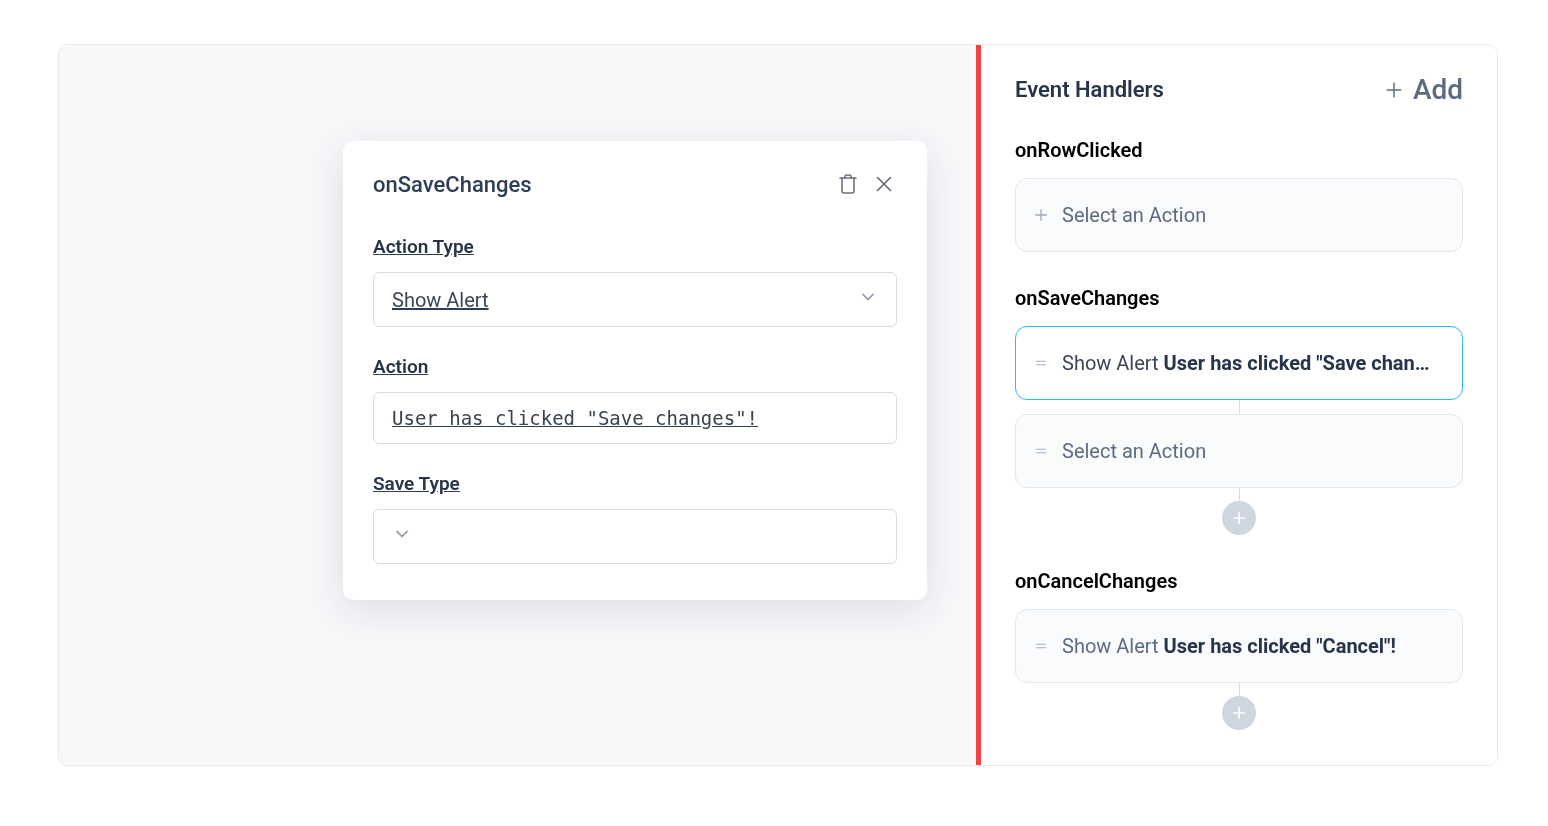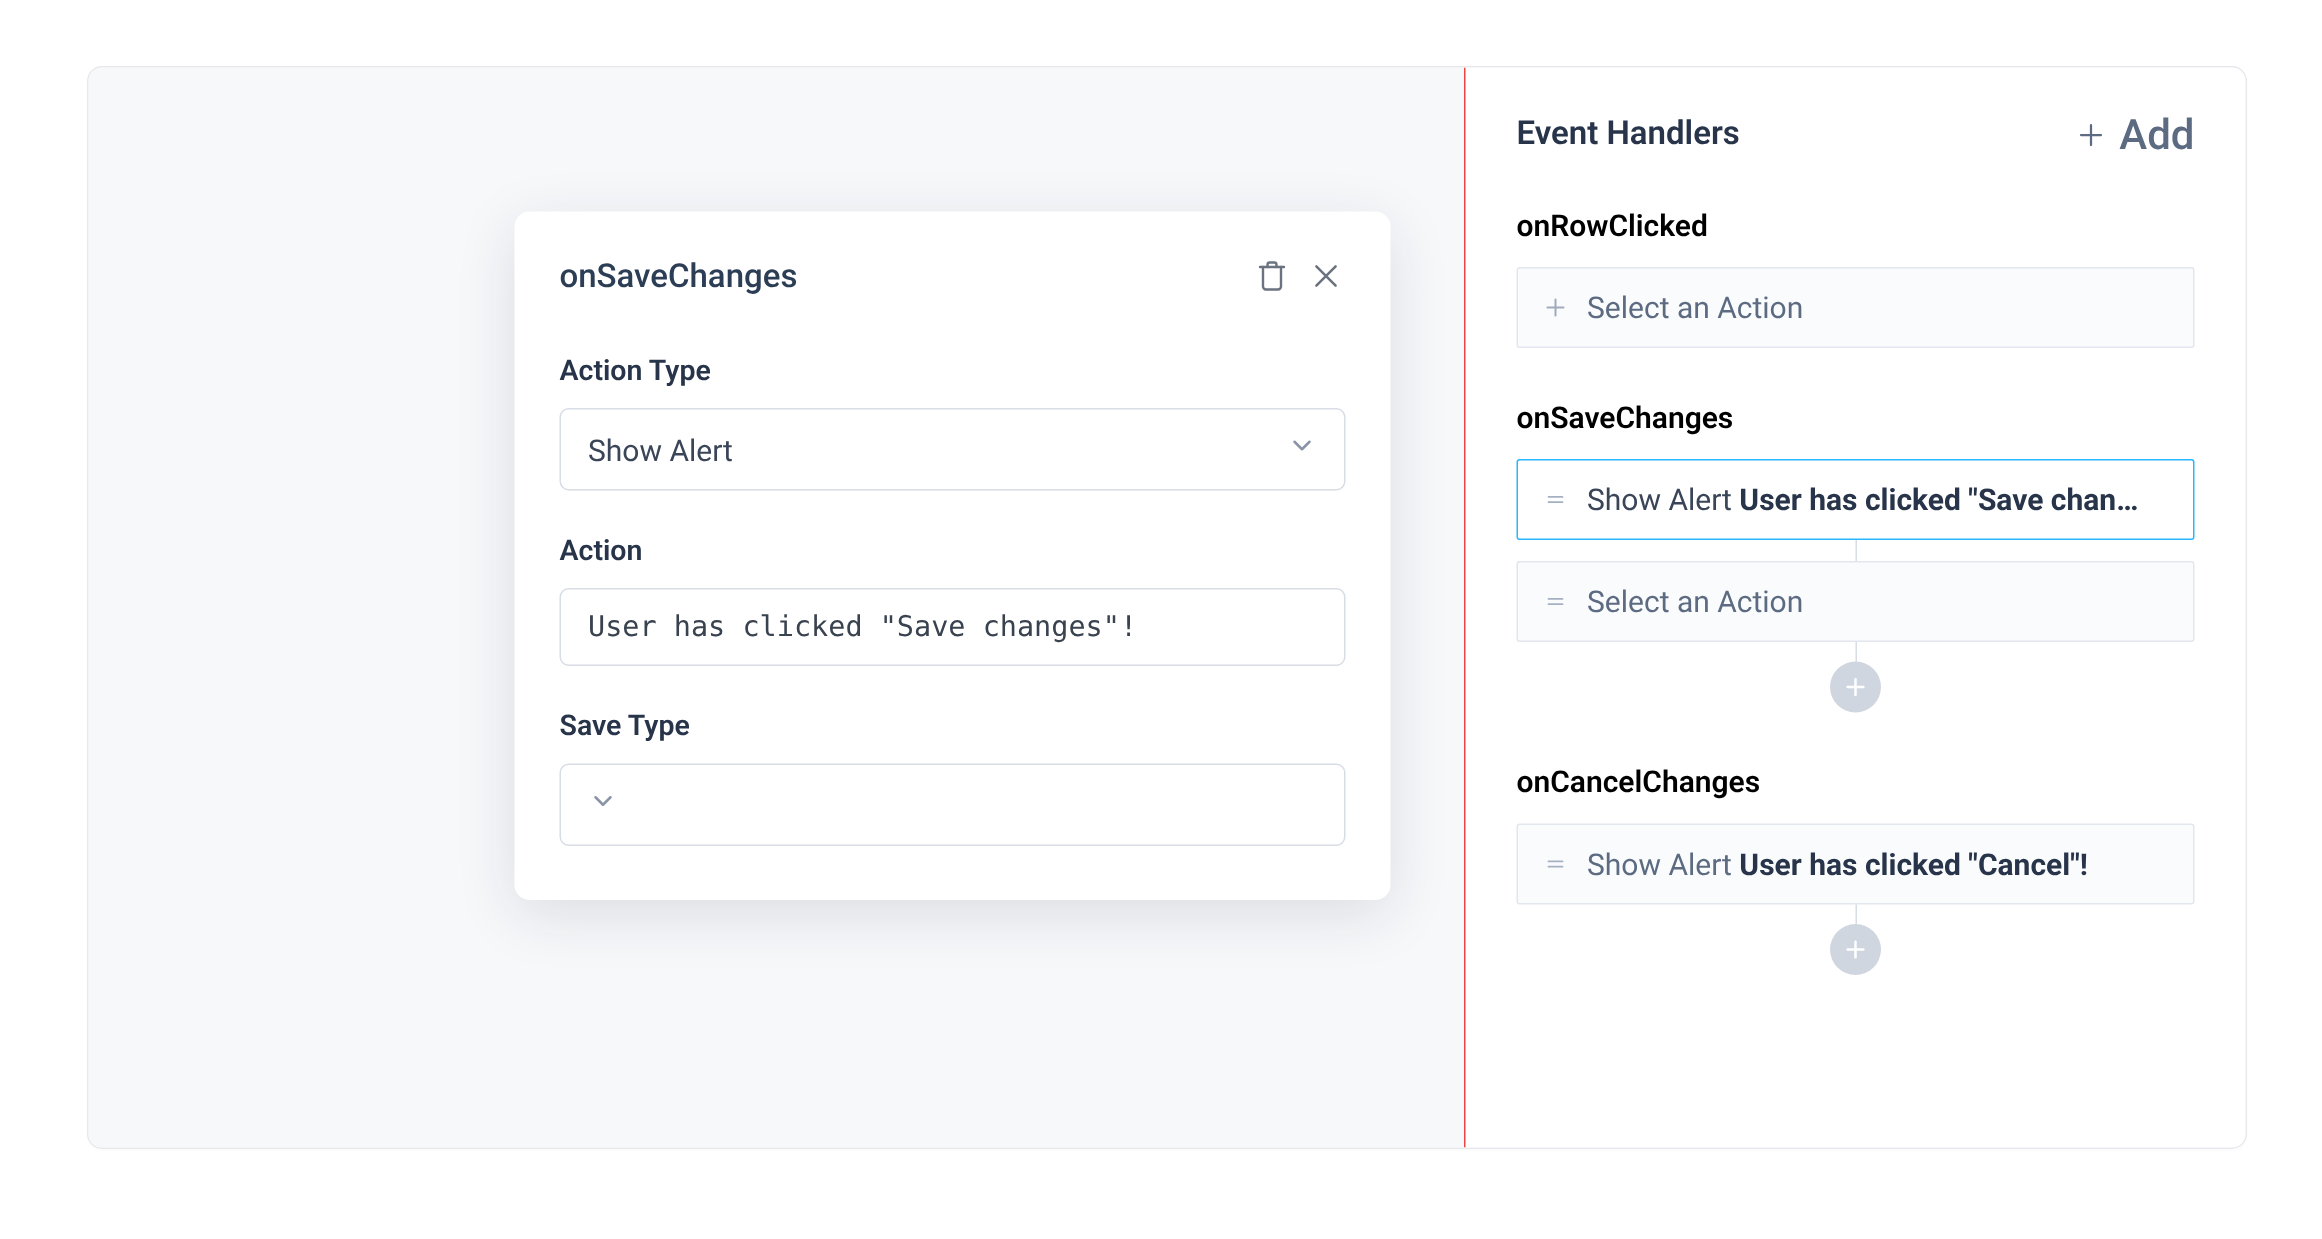--- a/index.html
+++ b/index.html
@@ -24,21 +24,21 @@
     overflow: hidden;
     box-shadow: 0 1px 2px rgba(0,0,0,0.02);
   }
   .left-pane {
     flex: 1;
     background: #f7f8fa;
     position: relative;
   }
   .right-pane {
     width: 521px;
-    border-left: 1px solid #ef4444;
+    border-left: 5px solid #ef4444;
     background: #fff;
     padding: 28px 34px 0 34px;
     display: flex;
     flex-direction: column;
   }
 
   
   .popover {
     position: absolute;
     left: 284px;
@@ -66,20 +66,21 @@
     align-items: center;
     justify-content: center;
     color: #6b7280;
     margin-left: 10px;
     cursor: pointer;
   }
   .hdr-icon svg { display:block; }
 
   .popover-body {
     padding: 10px 30px 36px 30px;
+    text-decoration: underline;
   }
   .field-label {
     font-size: 19px;
     font-weight: 600;
     color: #27344a;
     margin-top: 28px;
     margin-bottom: 14px;
   }
   .field-label:first-child { margin-top: 18px; }
 
@@ -131,22 +132,22 @@
     font-size: 20px;
     font-weight: 600;
     color: #000000;
     margin-bottom: 16px;
   }
   .event-block { margin-bottom: 34px; }
 
   .action-item {
     border: 1px solid #e2e6ee;
     background: #fafbfc;
-    border-radius: 2px;
-    padding: 14px 16px;
+    border-radius: 12px;
+    padding: 24px 16px;
     display: flex;
     align-items: center;
     font-size: 20px;
     color: #5c6b82;
   }
   .action-item.selected {
     border: 1px solid #27b8ff;
     background: #fff;
     color: #3a4558;
   }

